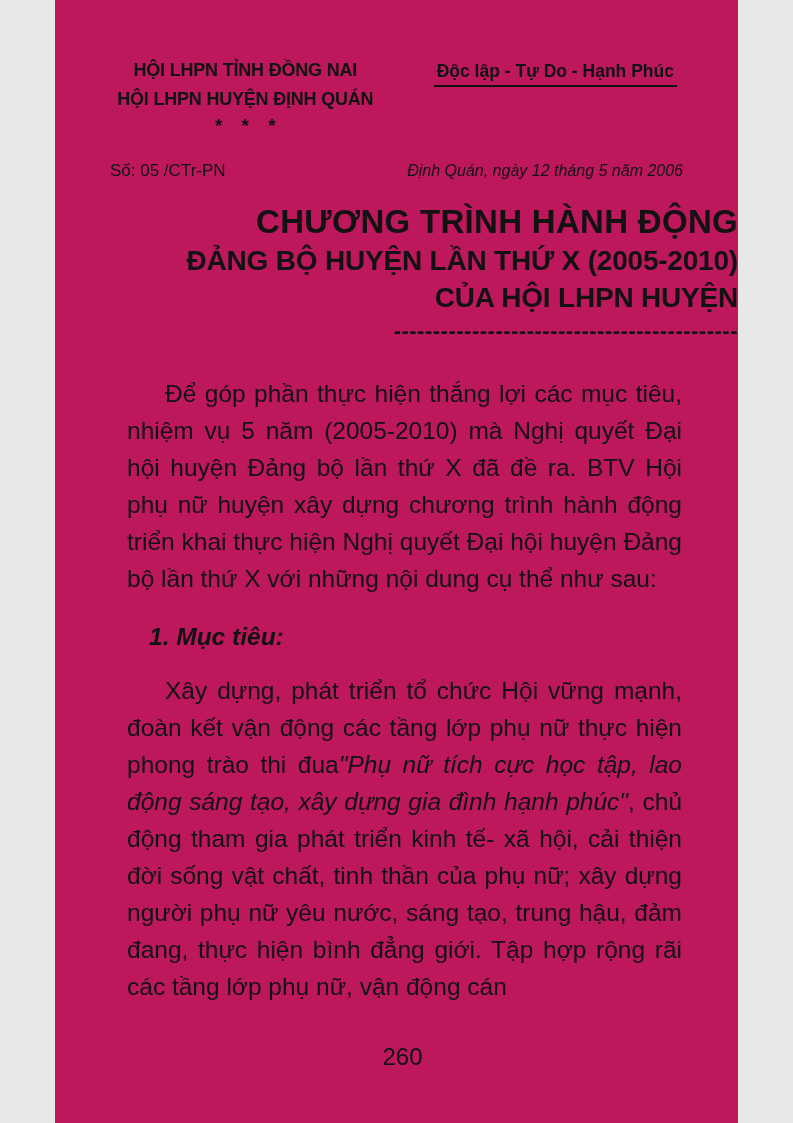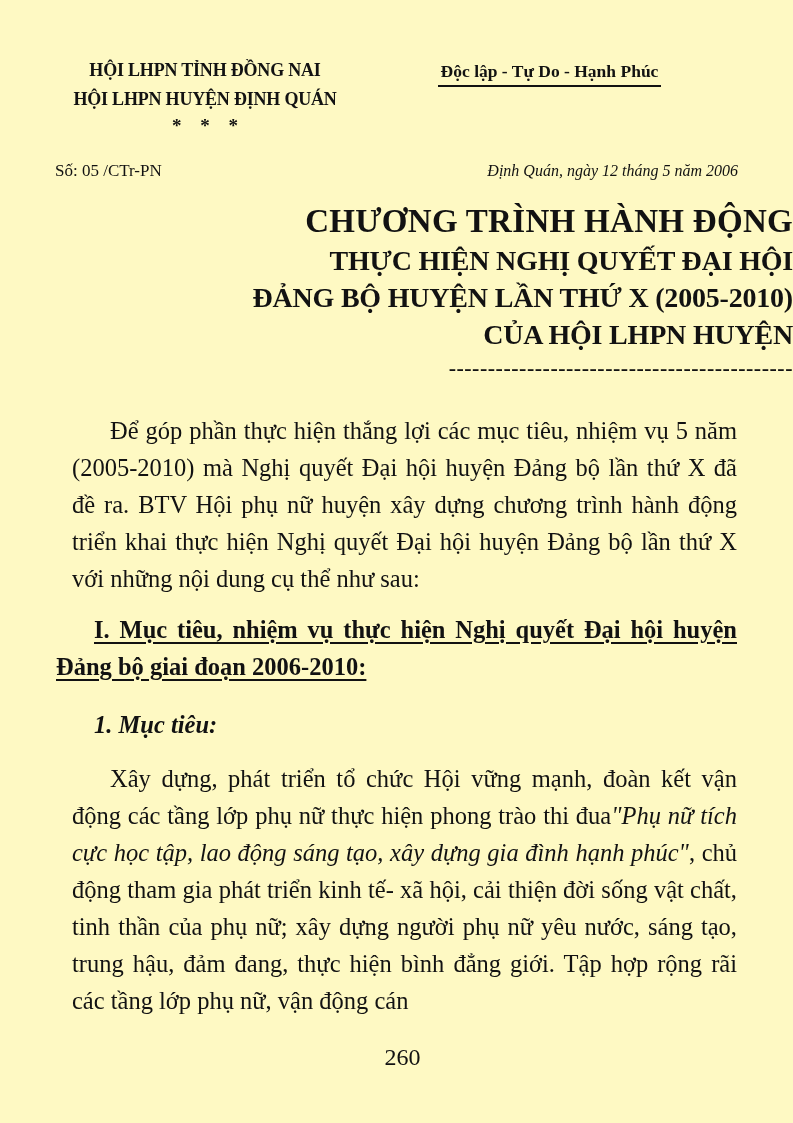--- a/index.html
+++ b/index.html
@@ -1,21 +1,21 @@
 <!DOCTYPE html>
 <html><head>
 <meta charset="utf-8">
 <style>
   html, body { margin: 0; padding: 0; background: #e8e8e8; }
   .page {
-    width: 793px; height: 1123px;
-    background: #fef9c3;
+    width: 683px; height: 1123px;
+    background: #be185d;
     position: relative;
     margin: 0 auto;
-    font-family: Liberation Serif, serif;
+    font-family: Liberation Sans, sans-serif;
     color: #121212;
     overflow: hidden;
     box-sizing: border-box;
   }
   .header { display: flex; align-items: flex-start; padding-top: 56px; }
   .header-left { width: 300px; margin-left: 55px; text-align: center; }
   .org-line { font-weight: bold; font-size: 18px; line-height: 29px; white-space: nowrap; letter-spacing: -0.2px; }
   .org-stars { font-weight: bold; font-size: 19px; letter-spacing: 7px; margin-top: 1px; padding-left: 7px; }
   .header-right { width: 405px; margin-left: -8px; text-align: center; }
   .national-title { font-weight: bold; font-size: 19px; line-height: 24px; white-space: nowrap; letter-spacing: -0.2px; }
@@ -64,28 +64,26 @@
     </div>
   </div>
 
   <div class="ref-line">
     <div class="doc-number">Số: 05 /CTr-PN</div>
     <div class="place-date">Định Quán, ngày 12 tháng 5 năm 2006</div>
   </div>
 
   <div class="title-block">
     <div class="title-main">CHƯƠNG TRÌNH HÀNH ĐỘNG</div>
-    <div class="title-sub">THỰC HIỆN NGHỊ QUYẾT ĐẠI HỘI</div>
     <div class="title-sub">ĐẢNG BỘ HUYỆN LẦN THỨ X (2005-2010)</div>
     <div class="title-sub">CỦA HỘI LHPN HUYỆN</div>
     <div class="title-divider">--------------------------------------------</div>
   </div>
 
   <div class="content">
     <p class="para">Để góp phần thực hiện thắng lợi các mục tiêu, nhiệm vụ 5 năm (2005-2010) mà Nghị quyết Đại hội huyện Đảng bộ lần thứ X đã đề ra. BTV Hội phụ nữ huyện xây dựng chương trình hành động triển khai thực hiện Nghị quyết Đại hội huyện Đảng bộ lần thứ X với những nội dung cụ thể như sau:</p>
-    <p class="section-heading"><span class="u-text">I. Mục tiêu, nhiệm vụ thực hiện Nghị quyết Đại hội huyện Đảng bộ giai đoạn 2006-2010:</span></p>
     <p class="sub-heading">1. Mục tiêu:</p>
     <p class="para"><span>Xây dựng, phát triển tổ chức Hội vững mạnh, đoàn kết vận động các tầng lớp phụ nữ thực hiện phong trào thi đua</span><span class="italic-quote">"Phụ nữ tích cực học tập, lao động sáng tạo, xây dựng gia đình hạnh phúc"</span><span>, chủ động tham gia phát triển kinh tế- xã hội, cải thiện đời sống vật chất, tinh thần của phụ nữ; xây dựng người phụ nữ yêu nước, sáng tạo, trung hậu, đảm đang, thực hiện bình đẳng giới. Tập hợp rộng rãi các tầng lớp phụ nữ, vận động cán</span></p>
   </div>
 
   <div class="page-number">260</div>
 
 </div>
 
 </body></html>

